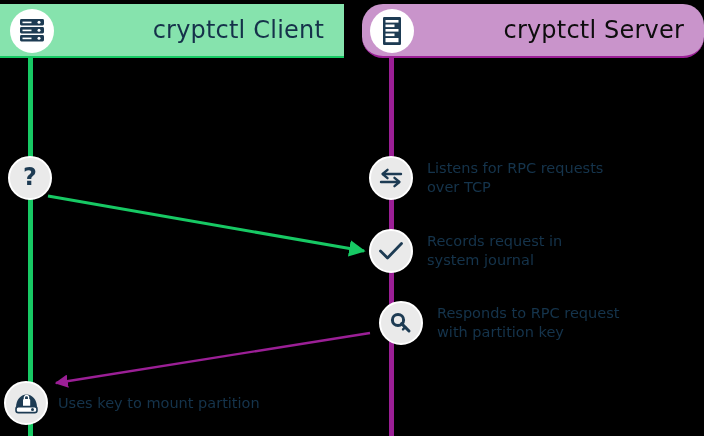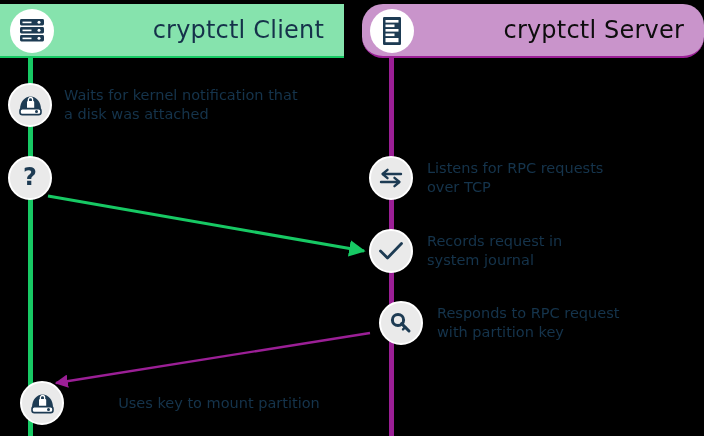--- a/index.html
+++ b/index.html
@@ -99,21 +99,21 @@
     font-size: 14.5px;
     line-height: 19px;
     color: #15344c;
     white-space: pre-line;
     width: 290px;
   }
 
   
   .step.s1 { left: 8px;  top: 83px;  width: 340px; height: 44px; }
   .step.s2 { left: 8px;  top: 156px; width: 340px; height: 44px; }
-  .step.s3 { left: 20px;  top: 381px; width: 340px; height: 44px; text-align: center; }
+  .step.s3 { left: 4px;  top: 381px; width: 340px; height: 44px; }
   .step.s4 { left: 369px; top: 156px; width: 330px; height: 44px; }
   .step.s5 { left: 369px; top: 229px; width: 330px; height: 44px; }
   .step.s6 { left: 379px; top: 301px; width: 330px; height: 44px; }
 
   .step.s3 .step-label { left: 54px; }
   .step.s4 .step-label { left: 58px; }
   .step.s5 .step-label { left: 58px; }
   .step.s6 .step-label { left: 58px; }
 
   
@@ -170,52 +170,39 @@
         <path d="M 0 0 L 10 5 L 0 10 z" fill="#17c964"></path>
       </marker>
       <marker id="arw-purple" viewBox="0 0 10 10" refX="9" refY="5" markerWidth="5.5" markerHeight="5.5" orient="auto-start-reverse">
         <path d="M 0 0 L 10 5 L 0 10 z" fill="#9b1f96"></path>
       </marker>
     </defs>
     <line x1="48" y1="196" x2="364" y2="251" stroke="#17c964" stroke-width="3" marker-end="url(#arw-green)"></line>
     <line x1="370" y1="333" x2="56" y2="383" stroke="#9b1f96" stroke-width="2.4" marker-end="url(#arw-purple)"></line>
   </svg>
 
-  <div class="step s1">
+
+  <div class="step s2">
+    <div class="node-badge">
+      <svg width="24" height="26" viewBox="0 0 24 26">
+        <text x="12" y="20" text-anchor="middle" font-family="DejaVu Sans, sans-serif" font-size="24" font-weight="bold" fill="#1d3b53">?</text>
+      </svg>
+    </div>
+  </div>
+
+  <div class="step s3">
     <div class="node-badge">
       <svg width="25" height="24" viewBox="0 0 25 24">
         <path d="M2 16.5 C2 9 6.5 3.5 12.5 3.5 C18.5 3.5 23 9 23 16.5 Z" fill="#1d3b53"></path>
         <rect x="9" y="8" width="7.2" height="8.5" rx="1" fill="#ffffff"></rect>
         <path d="M10.4 8 v-1.4 a2.1 2.1 0 0 1 4.2 0 V8" fill="none" stroke="#ffffff" stroke-width="1.3"></path>
         <rect x="2" y="15.6" width="21" height="6" rx="2.4" fill="#ffffff" stroke="#1d3b53" stroke-width="1.6"></rect>
         <circle cx="18.5" cy="18.6" r="1.5" fill="#1d3b53"></circle>
       </svg>
     </div>
-    <div class="step-label">Waits for kernel notification that
-a disk was attached</div>
-  </div>
-
-  <div class="step s2">
-    <div class="node-badge">
-      <svg width="24" height="26" viewBox="0 0 24 26">
-        <text x="12" y="20" text-anchor="middle" font-family="DejaVu Sans, sans-serif" font-size="24" font-weight="bold" fill="#1d3b53">?</text>
-      </svg>
-    </div>
-  </div>
-
-  <div class="step s3">
-    <div class="node-badge">
-      <svg width="25" height="24" viewBox="0 0 25 24">
-        <path d="M2 16.5 C2 9 6.5 3.5 12.5 3.5 C18.5 3.5 23 9 23 16.5 Z" fill="#1d3b53"></path>
-        <rect x="9" y="8" width="7.2" height="8.5" rx="1" fill="#ffffff"></rect>
-        <path d="M10.4 8 v-1.4 a2.1 2.1 0 0 1 4.2 0 V8" fill="none" stroke="#ffffff" stroke-width="1.3"></path>
-        <rect x="2" y="15.6" width="21" height="6" rx="2.4" fill="#ffffff" stroke="#1d3b53" stroke-width="1.6"></rect>
-        <circle cx="18.5" cy="18.6" r="1.5" fill="#1d3b53"></circle>
-      </svg>
-    </div>
     <div class="step-label">Uses key to mount partition</div>
   </div>
 
   <div class="step s5">
     <div class="node-badge">
       <svg width="26" height="22" viewBox="0 0 26 22">
         <path d="M2.5 11 L9.5 18 L23.5 3.5" fill="none" stroke="#1d3b53" stroke-width="2.8" stroke-linecap="round" stroke-linejoin="round"></path>
       </svg>
     </div>
     <div class="step-label">Records request in

